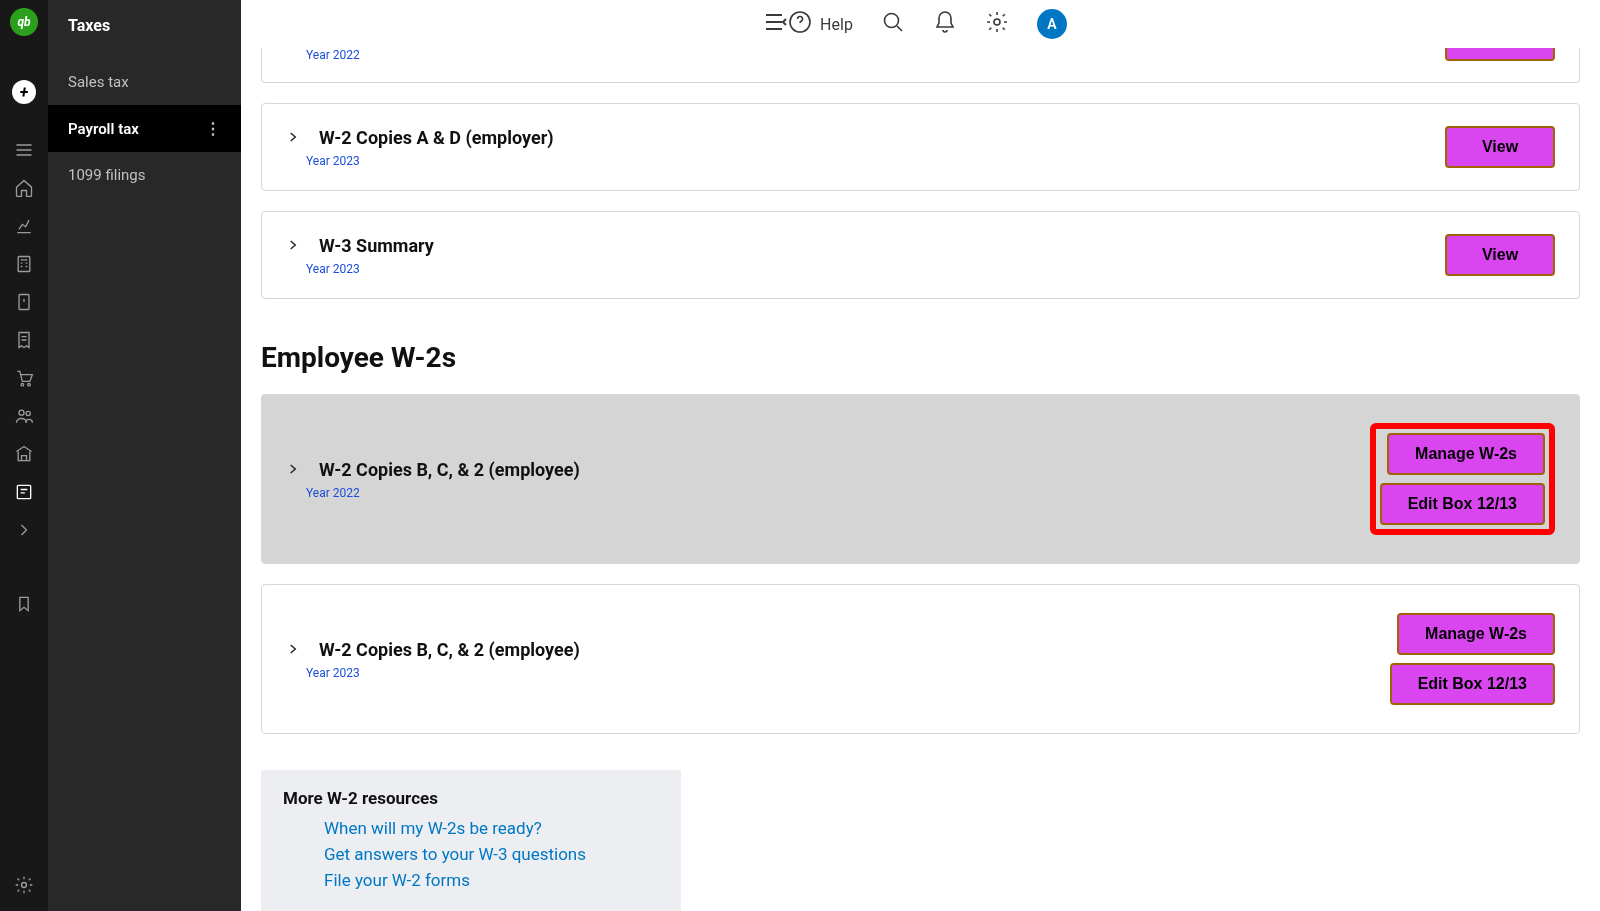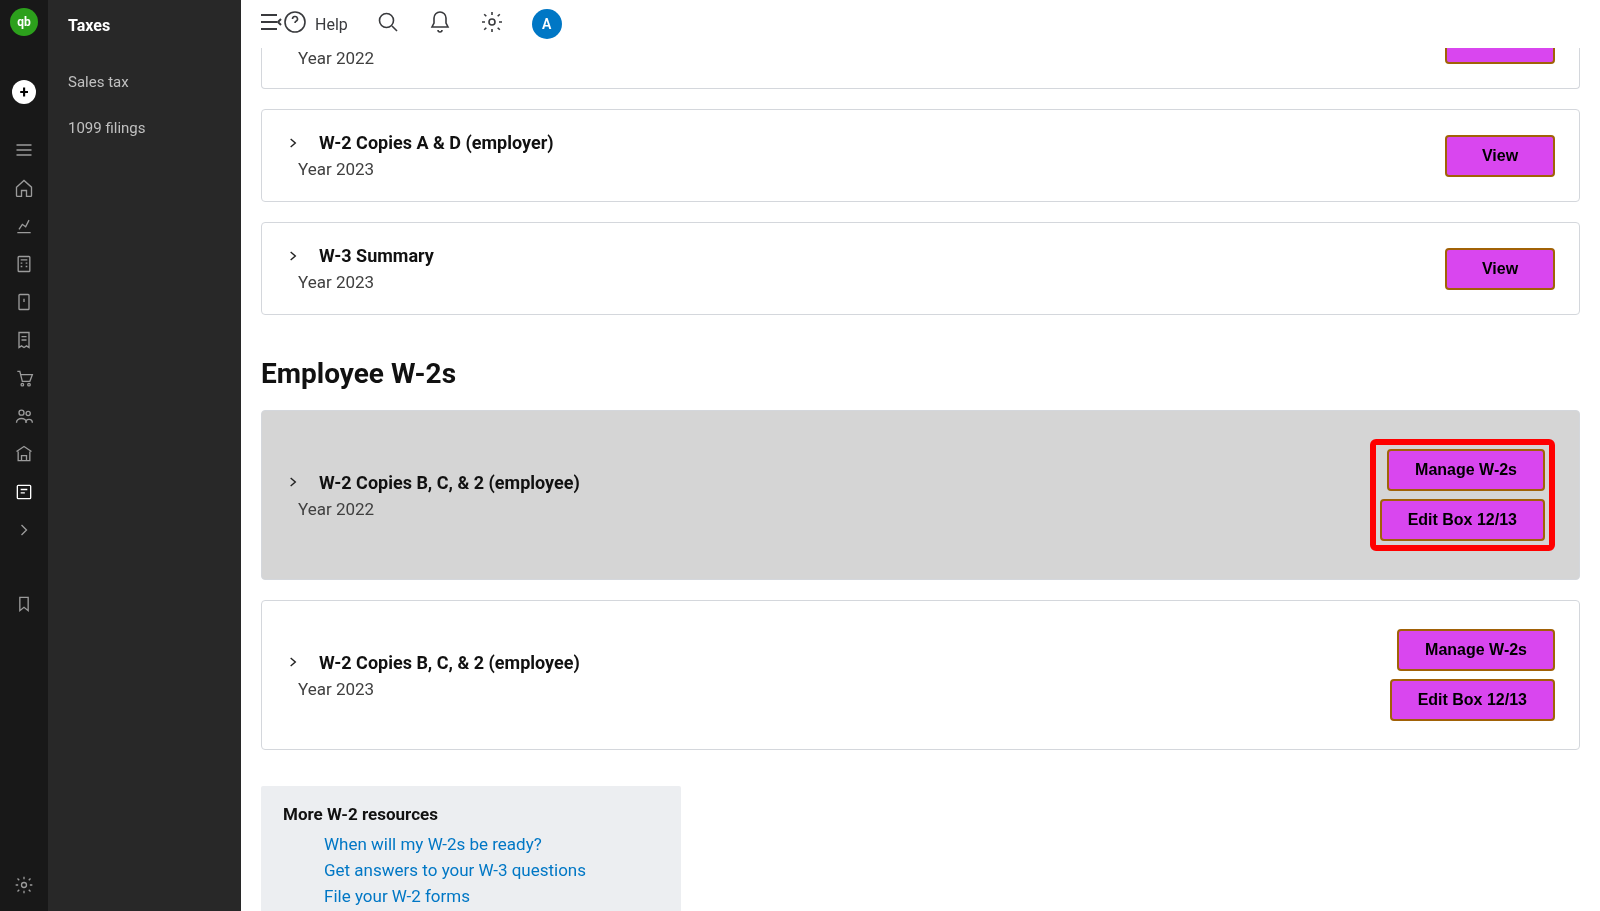--- a/index.html
+++ b/index.html
@@ -1,54 +1,54 @@
 <!DOCTYPE html>
 <html><head>
 <meta charset="utf-8">
 <style>
   * { box-sizing: border-box; margin: 0; padding: 0; }
   html, body { height: 100%; font-family: -apple-system, BlinkMacSystemFont, "Segoe UI", Roboto, Arial, sans-serif; color: #111; }
   body { display: flex; width: 1600px; height: 911px; overflow: hidden; background: #fff; }
 
   
-  .rail { width: 48px; background: #181818; display: flex; flex-direction: column; align-items: center; padding-top: 8px; gap: 14px; color: #9b9b9b; position: relative; flex-shrink: 0; }
+  .rail { width: 48px; background: #181818; display: flex; flex-direction: column; align-items: center; padding-top: 8px; gap: 14px; color: #9b9b9b; position: relative; flex-shrink: 0; font-style: italic; }
   .rail .logo { width: 28px; height: 28px; border-radius: 50%; background: #2ca01c; display: flex; align-items: center; justify-content: center; color: #fff; font-weight: 700; font-size: 12px; margin-bottom: 30px; }
   .rail .plus { width: 24px; height: 24px; border-radius: 50%; background: #fff; color: #000; display: flex; align-items: center; justify-content: center; font-size: 16px; font-weight: 700; margin-bottom: 20px; }
   .rail-icon { width: 24px; height: 24px; display: flex; align-items: center; justify-content: center; cursor: pointer; }
   .rail-icon svg { width: 20px; height: 20px; stroke: #9b9b9b; fill: none; stroke-width: 1.6; }
   .rail-icon.active svg { stroke: #fff; }
   .rail .gear-bottom { position: absolute; bottom: 14px; }
 
   
   .sidebar { width: 193px; background: #282828; color: #c0c0c0; flex-shrink: 0; }
   .side-title { color: #fff; font-weight: 700; font-size: 16px; padding: 16px 20px 24px; }
   .side-item { padding: 14px 20px; font-size: 15px; cursor: pointer; display: flex; align-items: center; justify-content: space-between; color: #c0c0c0; }
   .side-item.active { background: #000; color: #fff; font-weight: 600; }
   .side-item .dots { color: #c0c0c0; font-size: 16px; }
 
   
   .main { flex: 1; display: flex; flex-direction: column; background: #fff; overflow: hidden; }
-  .topbar { height: 48px; display: flex; align-items: center; justify-content: flex-start; padding: 0 28px 0 18px; flex-shrink: 0; }
+  .topbar { height: 48px; display: flex; align-items: center; justify-content: center; padding: 0 28px 0 18px; flex-shrink: 0; }
   .topbar-left { display: flex; align-items: center; gap: 16px; }
   .hamburger svg { width: 24px; height: 20px; stroke: #393a3d; fill: #393a3d; }
   .topbar-right { display: flex; align-items: center; gap: 28px; }
   .tb-icon svg { width: 24px; height: 24px; stroke: #393a3d; fill: none; stroke-width: 1.6; }
   .help { display: flex; align-items: center; gap: 8px; font-size: 16px; color: #393a3d; cursor: pointer; }
   .avatar { width: 30px; height: 30px; border-radius: 50%; background: #0077c5; color: #fff; display: flex; align-items: center; justify-content: center; font-size: 14px; font-weight: 600; }
 
   
   .content { flex: 1; overflow-y: auto; padding: 0 20px 40px 20px; }
   .card { border: 1px solid #d4d7dc; border-radius: 4px; margin-top: 20px; padding: 22px 24px; display: flex; justify-content: space-between; align-items: center; background: #fff; }
   .card.first { margin-top: -6px; border-top: none; border-radius: 0 0 4px 4px; padding-top: 0; padding-bottom: 20px; }
   .card.selected { background: #d5d5d5; }
   .card-left { display: flex; flex-direction: column; }
   .row-title { display: flex; align-items: center; gap: 19px; font-weight: 700; font-size: 18px; }
   .chev { display: inline-flex; }
   .chev svg { width: 14px; height: 14px; stroke: #222; stroke-width: 2.4; fill: none; }
-  .row-sub { margin-left: 12px; margin-top: 6px; font-size: 17px; color: #404040; }
+  .row-sub { margin-left: 20px; margin-top: 6px; font-size: 12px; color: #1d4ed8; }
   .btn-col { display: flex; flex-direction: column; gap: 8px; align-items: flex-end; }
   .btn { border: 2px solid #a16207; background: #d946ef; font-weight: 700; font-size: 16px; padding: 10px 26px; min-width: 110px; text-align: center; border-radius: 4px; cursor: pointer; white-space: nowrap; }
   .section-h { font-size: 28px; font-weight: 700; margin: 42px 0 4px; }
 
   .highlight { border: 6px solid #ff0000; border-radius: 6px; padding: 4px; }
 
   .resources { margin-top: 36px; width: 420px; background: #eceef1; border-radius: 2px; padding: 18px 22px 22px; }
   .res-title { font-weight: 700; font-size: 17px; margin-bottom: 10px; }
   .res-link { display: block; color: #0077c5; font-size: 17px; margin-top: 6px; cursor: pointer; margin-left: 41px; }
 </style>
@@ -134,20 +134,24 @@
         <circle cx="12" cy="12" r="3"></circle>
         <path d="M12 2v3M12 19v3M4.2 4.2l2.1 2.1M17.7 17.7l2.1 2.1M2 12h3M19 12h3M4.2 19.8l2.1-2.1M17.7 6.3l2.1-2.1"></path>
       </svg>
     </div>
 </div>
 
 <div class="sidebar">
   <div class="side-title">Taxes</div>
   <div class="side-item">
       <span>Sales tax</span>
+    </div>
+  <div class="side-item active">
+      <span>Payroll tax</span>
+      <span class="dots">⋮</span>
     </div>
   <div class="side-item">
       <span>1099 filings</span>
     </div>
 </div>
 
 <div class="main">
   <div class="topbar">
     <div class="topbar-left">
       <span class="hamburger">

